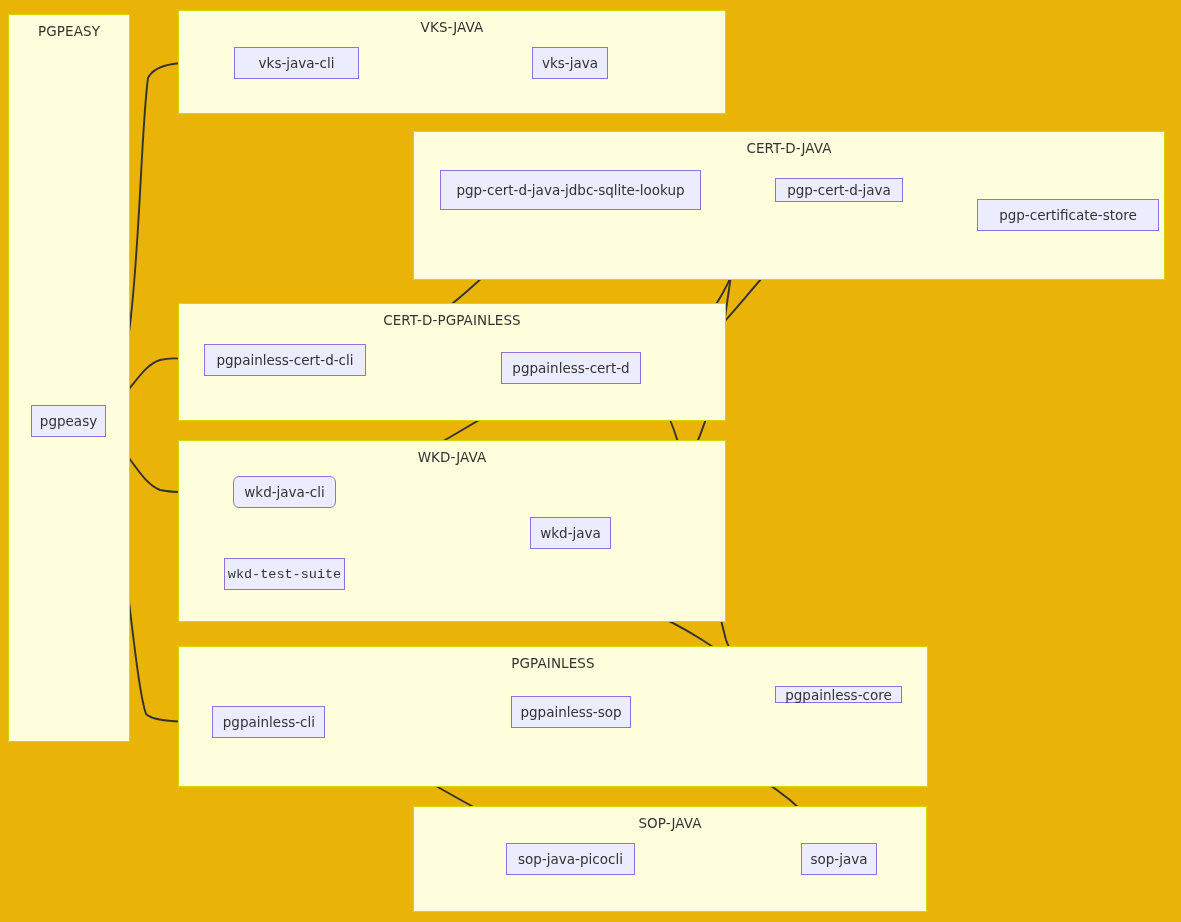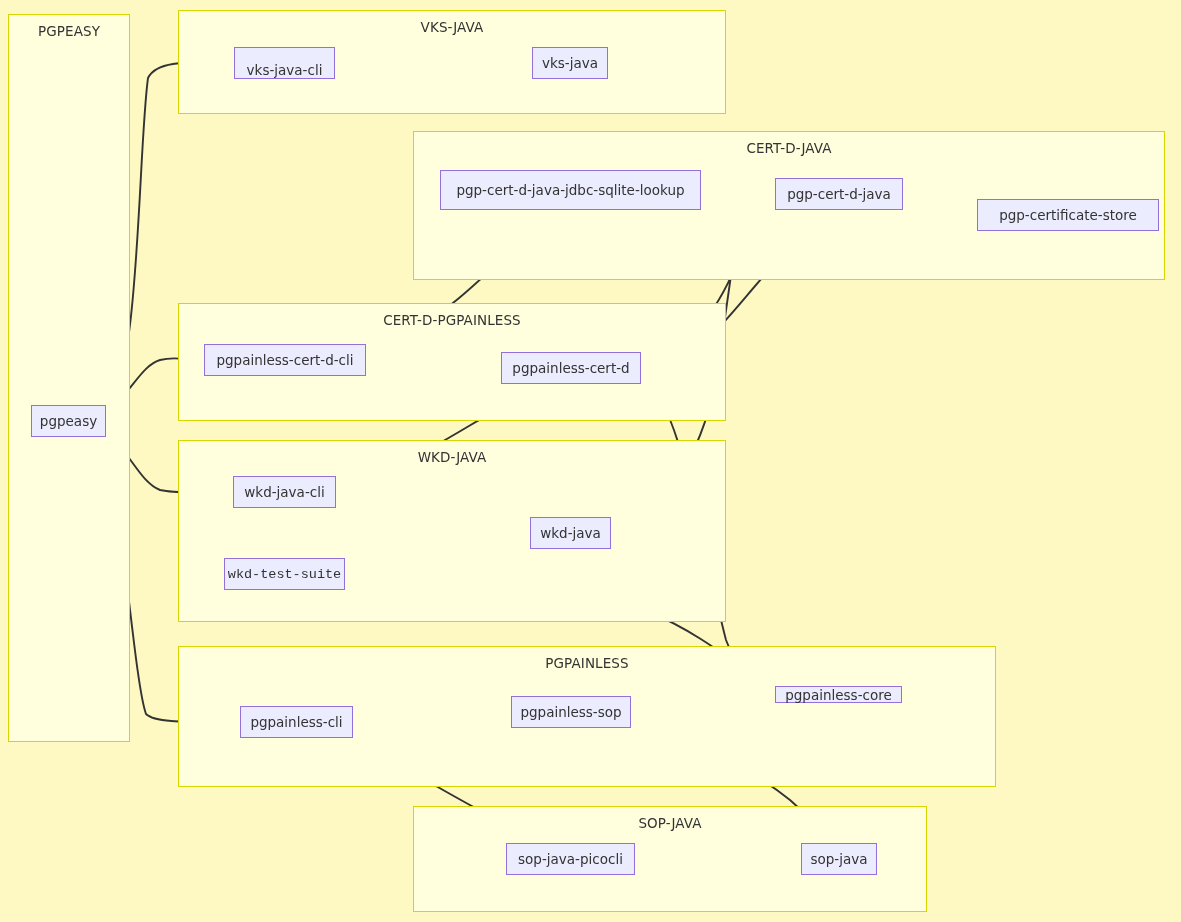--- a/index.html
+++ b/index.html
@@ -1,16 +1,16 @@
 <!DOCTYPE html>
 <html><head>
 <meta charset="utf-8">
 <style>
   html,body{margin:0;padding:0;background:#000;}
-  #canvas{position:relative;width:1181px;height:922px;background:#fef9c3;
+  #canvas{position:relative;width:1181px;height:922px;background:#eab308;
           font-family:"DejaVu Sans","Liberation Sans",sans-serif;overflow:hidden;}
   .cluster{position:absolute;background:#FFFFDE;border:1px solid #D6D600;box-sizing:border-box;}
   .cluster-label{position:absolute;left:0;right:0;top:8px;text-align:center;
                  font-size:13.5px;color:#333333;letter-spacing:.1px;}
   .node{position:absolute;background:#ECECFF;border:1px solid #9370DB;box-sizing:border-box;
         display:flex;align-items:center;justify-content:center;
         font-size:13.5px;color:#333333;white-space:nowrap;padding:0 9px;}
   #edges{position:absolute;left:0;top:0;width:1181px;height:922px;pointer-events:none;}
   #edges path{fill:none;stroke:#333333;stroke-width:1.9px;}
 </style>
@@ -60,62 +60,62 @@
       </div>
       <div class="cluster" style="left: 413px; top: 131px; width: 752px; height: 149px; padding-left: 42px;">
         <div class="cluster-label">CERT-D-JAVA</div>
       </div>
       <div class="cluster" style="left: 178px; top: 303px; width: 548px; height: 118px;">
         <div class="cluster-label">CERT-D-PGPAINLESS</div>
       </div>
       <div class="cluster" style="left: 178px; top: 440px; width: 548px; height: 182px;">
         <div class="cluster-label">WKD-JAVA</div>
       </div>
-      <div class="cluster" style="left: 178px; top: 646px; width: 818px; height: 141px; padding-left: 19px;">
+      <div class="cluster" style="left: 178px; top: 646px; width: 750px; height: 141px; padding-left: 19px;">
         <div class="cluster-label">PGPAINLESS</div>
       </div>
       <div class="cluster" style="left: 413px; top: 806px; width: 514px; height: 106px;">
         <div class="cluster-label">SOP-JAVA</div>
       </div>
     </div>
   <div id="node-layer">
       <div class="node" style="left: 31px; top: 405px; width: 75px; height: 32px;">
         <span>pgpeasy</span>
       </div>
-      <div class="node" style="left: 234px; top: 47px; width: 101px; height: 32px; align-items: flex-end;">
+      <div class="node" style="left: 234px; top: 47px; width: 125px; height: 32px;">
         <span>vks-java-cli</span>
       </div>
       <div class="node" style="left: 532px; top: 47px; width: 76px; height: 32px;">
         <span>vks-java</span>
       </div>
       <div class="node" style="left: 440px; top: 170px; width: 261px; height: 40px; text-align: center;">
         <span>pgp-cert-d-java-jdbc-sqlite-lookup</span>
       </div>
-      <div class="node" style="left: 775px; top: 178px; width: 128px; height: 32px;">
+      <div class="node" style="left: 775px; top: 178px; width: 128px; height: 24px;">
         <span>pgp-cert-d-java</span>
       </div>
       <div class="node" style="left: 977px; top: 199px; width: 182px; height: 32px;">
         <span>pgp-certificate-store</span>
       </div>
       <div class="node" style="left: 204px; top: 344px; width: 162px; height: 32px;">
         <span>pgpainless-cert-d-cli</span>
       </div>
       <div class="node" style="left: 501px; top: 352px; width: 140px; height: 32px;">
         <span>pgpainless-cert-d</span>
       </div>
-      <div class="node" style="left: 233px; top: 476px; width: 103px; height: 32px;">
+      <div class="node" style="left: 233px; top: 476px; width: 103px; height: 32px; border-radius: 6px;">
         <span>wkd-java-cli</span>
       </div>
       <div class="node" style="left: 530px; top: 517px; width: 81px; height: 32px;">
         <span>wkd-java</span>
       </div>
       <div class="node" style="left: 224px; top: 558px; width: 121px; height: 32px; font-family: Liberation Mono, monospace;">
         <span>wkd-test-suite</span>
       </div>
-      <div class="node" style="left: 240px; top: 706px; width: 113px; height: 32px;">
+      <div class="node" style="left: 212px; top: 706px; width: 113px; height: 32px; justify-content: flex-end;">
         <span>pgpainless-cli</span>
       </div>
       <div class="node" style="left: 511px; top: 696px; width: 120px; height: 32px; align-items: center;">
         <span>pgpainless-sop</span>
       </div>
       <div class="node" style="left: 775px; top: 686px; width: 127px; height: 17px;">
         <span>pgpainless-core</span>
       </div>
       <div class="node" style="left: 506px; top: 843px; width: 129px; height: 32px;">
         <span>sop-java-picocli</span>

